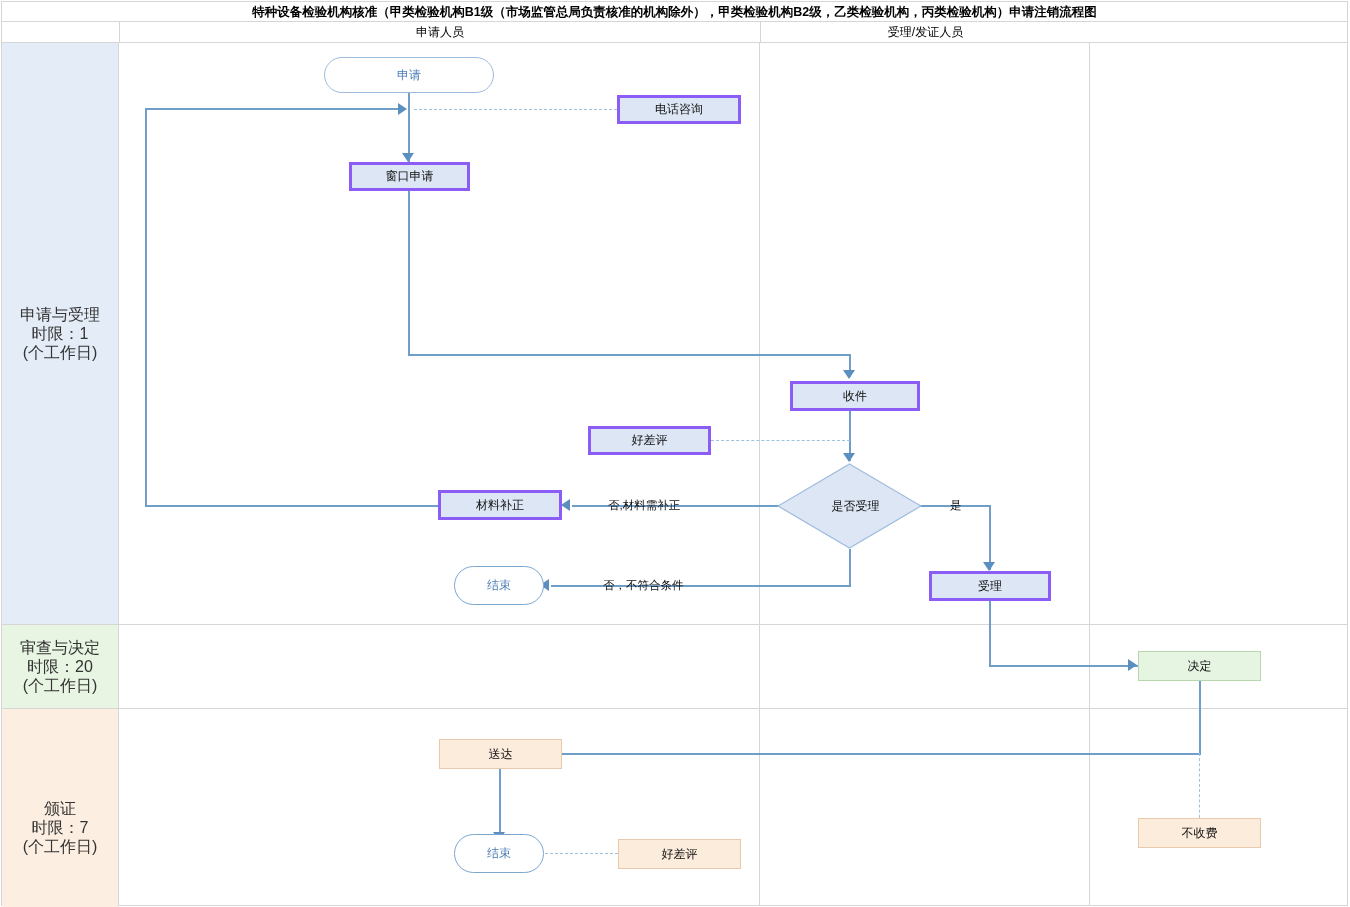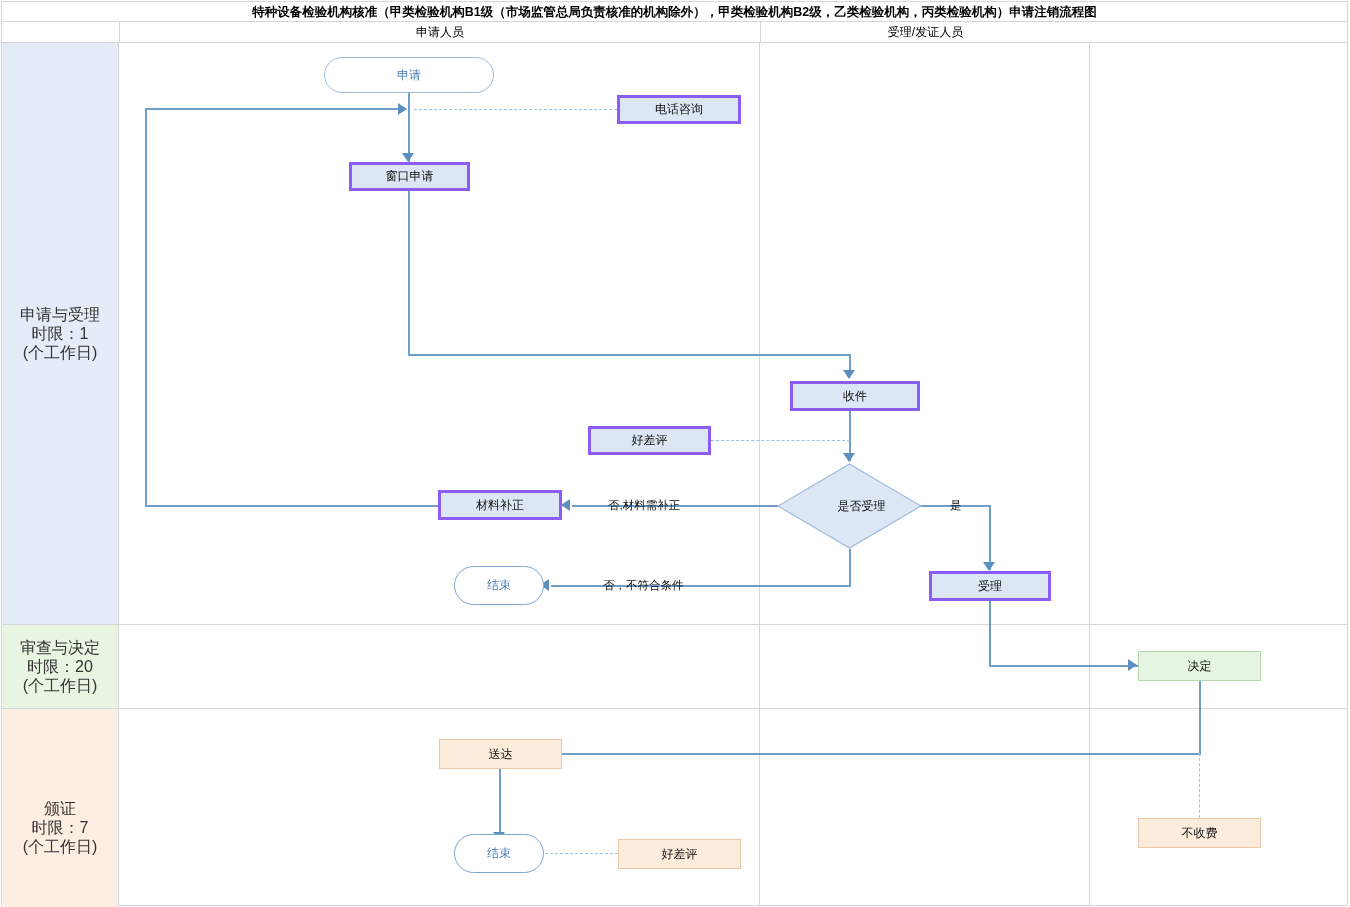--- a/index.html
+++ b/index.html
@@ -157,21 +157,21 @@
     color: #4a7db5;
     border-radius: 22px;
   }
   .n-diamond-wrap {
     position: absolute;
     z-index: 5;
   }
   .n-diamond-wrap svg { display: block; }
   .n-diamond-label {
     position: absolute;
-    left: 12px; top: 0;
+    left: 6px; top: 0;
     width: 100%; height: 100%;
     display: flex;
     align-items: center;
     justify-content: center;
     font-size: 12px;
     color: #111;
   }
 
   
   .ln-h, .ln-v {

